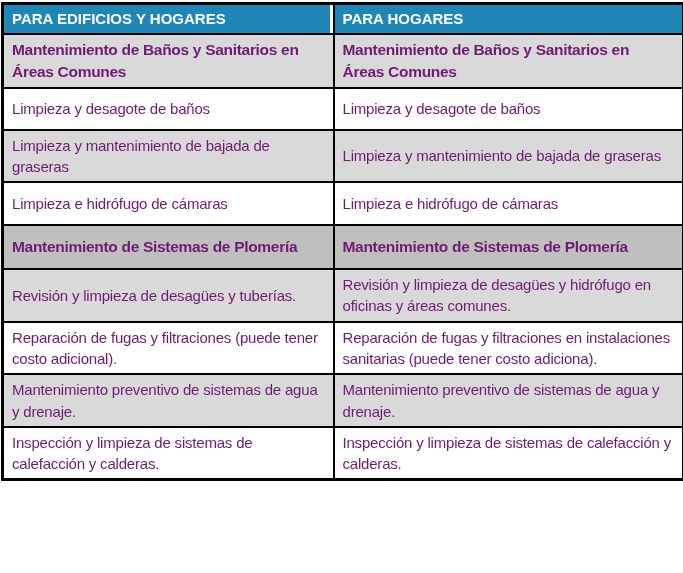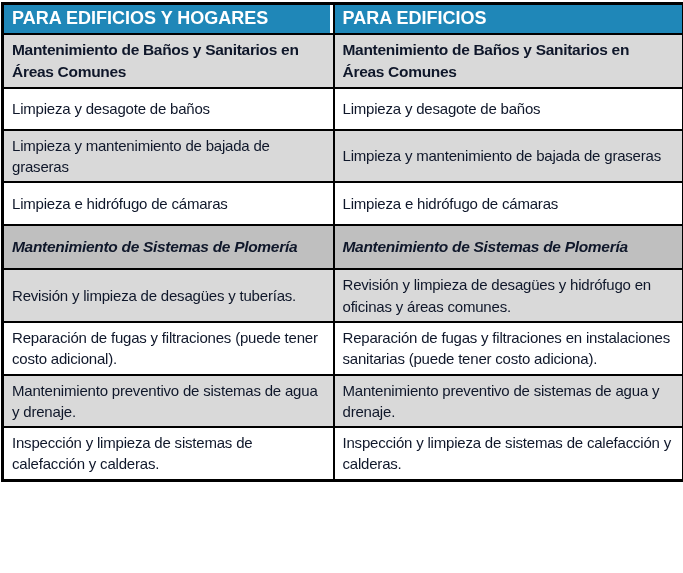--- a/index.html
+++ b/index.html
@@ -22,49 +22,48 @@
     border: 3px solid #000000;
   }
   col.col-left  { width: 331px; }
   col.col-right { width: 350px; }
   th, td {
     border: 2px solid #000000;
     padding: 4px 8px;
     box-sizing: border-box;
     text-align: left;
     vertical-align: middle;
-    color: #0f172a;
+    color: #701a75;
     font-size: 15px;
     line-height: 1.42;
     letter-spacing: -0.2px;
     overflow: hidden;
   }
   th.blue-header {
     background: #1f87b8;
     color: #ffffff;
     font-weight: bold;
-    font-size: 18px;
+    font-size: 15px;
     letter-spacing: 0px;
     line-height: 1.1;
   }
   th.blue-header.first {
     box-shadow: inset -3px 0 0 #ffffff; 
   }
   tr.section-light td {
     background: #d9d9d9;
     font-weight: bold;
     font-size: 15.5px;
     letter-spacing: -0.3px;
   }
   tr.section-dark td {
     background: #bfbfbf;
     font-weight: bold;
     font-size: 15.5px;
     letter-spacing: -0.3px;
-    font-style: italic;
   }
   tr.stripe-gray td { background: #d9d9d9; }
   tr.stripe-white td { background: #ffffff; }
 
   
   tr.h-header { height: 30px; }
   tr.h51 { height: 51px; }
   tr.h38 { height: 42px; }
   tr.h43 { height: 43px; }
   tr.h50 { height: 50px; }
@@ -78,21 +77,21 @@
 
 <div class="page">
   <table class="services">
     <colgroup>
       <col class="col-left">
       <col class="col-right">
     </colgroup>
     <thead>
       <tr class="h-header">
         <th class="blue-header first">PARA EDIFICIOS Y HOGARES</th>
-        <th class="blue-header">PARA EDIFICIOS</th>
+        <th class="blue-header">PARA HOGARES</th>
       </tr>
     </thead>
     <tbody>
       <tr class="section-light h51">
         <td>Mantenimiento de Baños y Sanitarios en Áreas Comunes</td>
         <td>Mantenimiento de Baños y Sanitarios en Áreas Comunes</td>
       </tr>
       <tr class="stripe-white h38">
         <td>Limpieza y desagote de baños</td>
         <td>Limpieza y desagote de baños</td>

